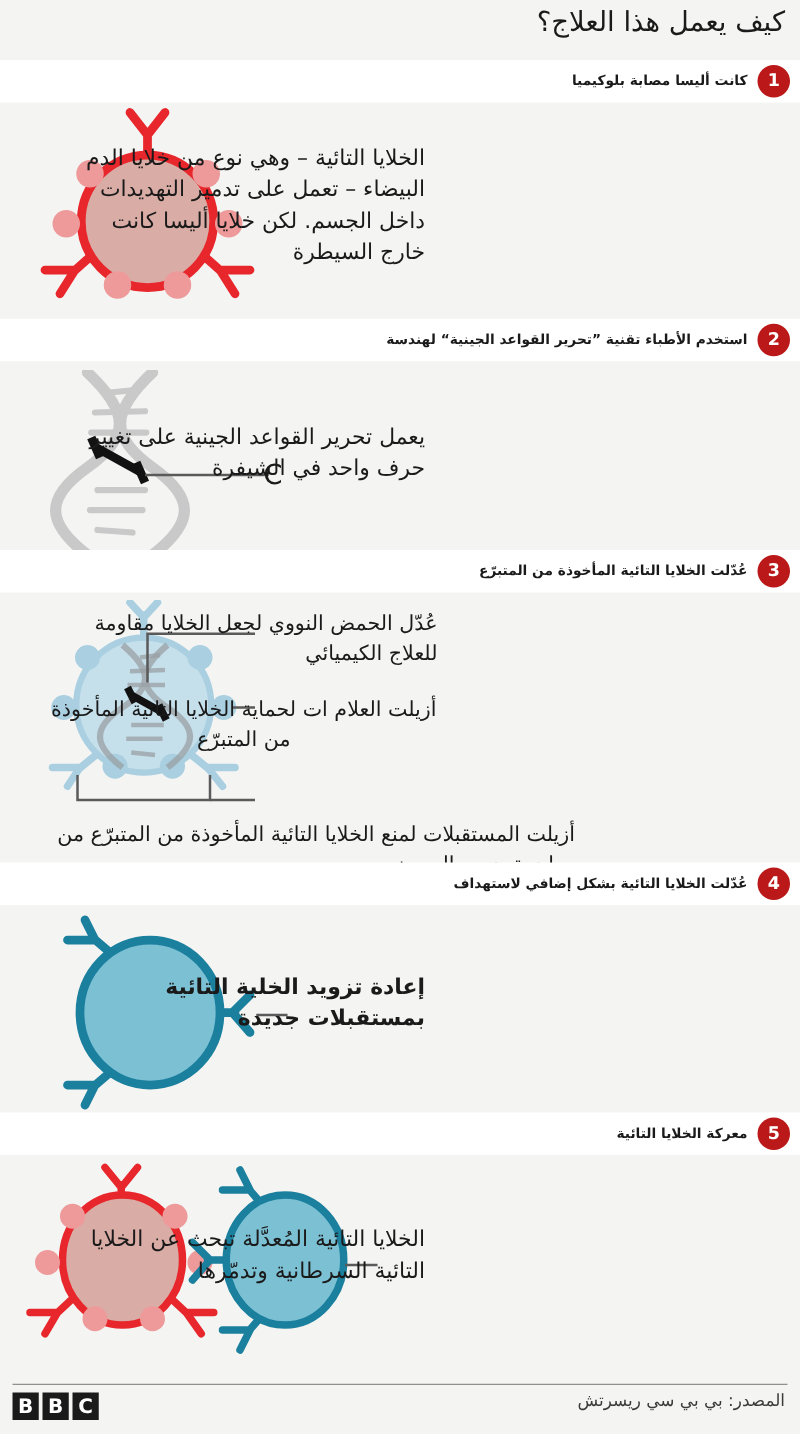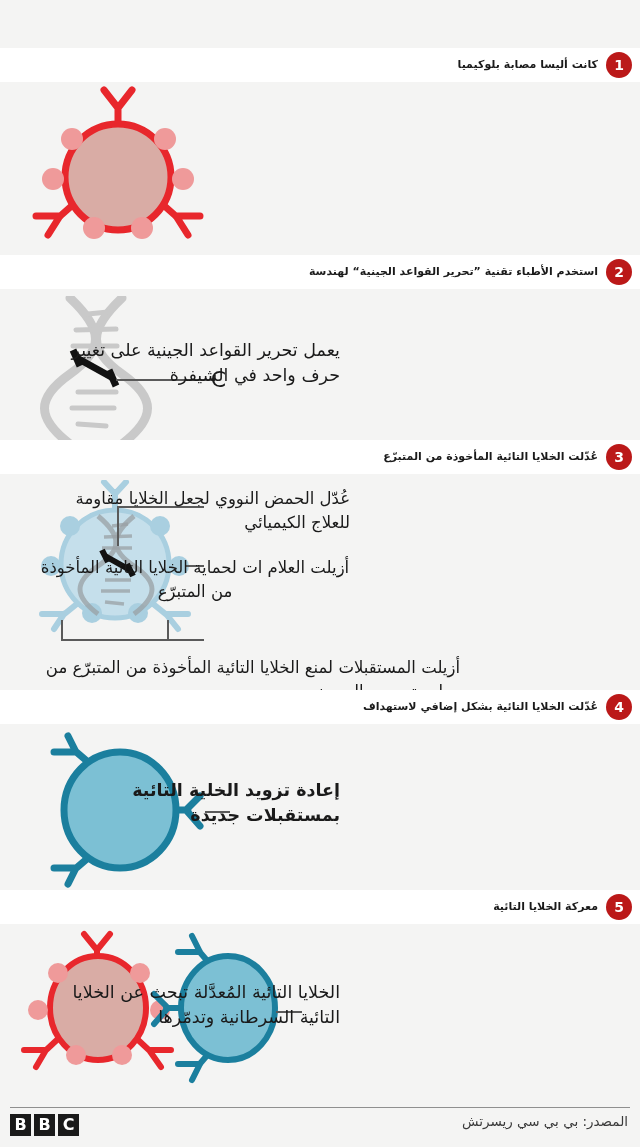--- a/index.html
+++ b/index.html
@@ -119,20 +119,21 @@
     align-items: center;
     justify-content: center;
     line-height: 1;
   }
 </style>
 </head>
 <body>
 
 <div class="page">
 
+  <div class="main-title">كيف يعمل هذا العلاج؟</div>
 
   <div class="step-header" style="top:48px;">
     <div class="badge">1</div>
     <div class="step-title">كانت أليسا مصابة بلوكيميا</div>
   </div>
 
   <svg class="illus" style="left:18px; top:82px;" width="200" height="170" viewBox="0 0 200 170">
 
     <g stroke="#e8272c" stroke-width="7" fill="none" stroke-linecap="round">
       <path d="M100 48 L100 24 M100 26 L86 8 M100 26 L114 8"></path>
@@ -145,20 +146,21 @@
     <g fill="#ef9a9a">
       <circle cx="54" cy="57" r="11"></circle>
       <circle cx="147" cy="57" r="11"></circle>
       <circle cx="35" cy="97" r="11"></circle>
       <circle cx="165" cy="97" r="11"></circle>
       <circle cx="76" cy="146" r="11"></circle>
       <circle cx="124" cy="146" r="11"></circle>
     </g>
   </svg>
 
+  <div class="body-text" style="top:115px; right:300px; width:290px;">الخلايا التائية – وهي نوع من خلايا الدم البيضاء – تعمل على تدمير التهديدات داخل الجسم. لكن خلايا أليسا كانت خارج السيطرة</div>
 
   <div class="step-header" style="top:255px;">
     <div class="badge">2</div>
     <div class="step-title">استخدم الأطباء تقنية ”تحرير القواعد الجينية“ لهندسة</div>
   </div>
 
   <svg class="illus" style="left:30px; top:296px;" width="270" height="150" viewBox="0 0 270 150">
     <g fill="none" stroke="#c9c9c9" stroke-width="9" stroke-linecap="round">
       <path d="M92 2 C 58 34, 58 54, 92 78 C 126 102, 126 122, 92 148"></path>
       <path d="M40 2 C 74 34, 74 54, 40 78 C 6 102, 6 122, 40 148"></path>

